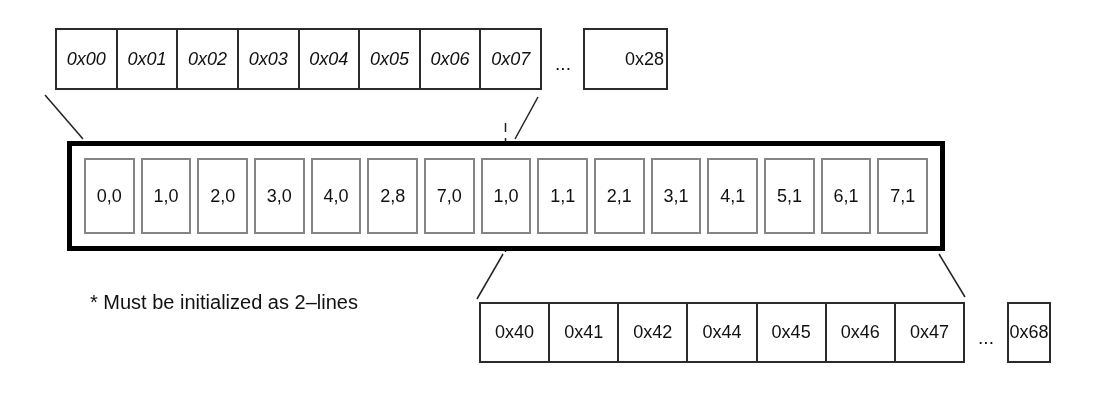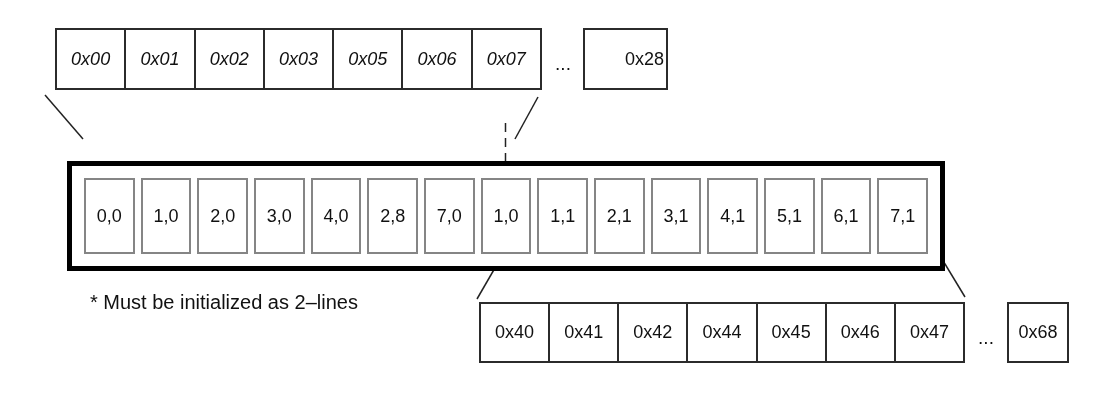--- a/index.html
+++ b/index.html
@@ -56,21 +56,20 @@
   .main-box{
     position:absolute;
     left:67px; top:141px;
     width:878px; height:110px;
     border:5px solid var(--main-box-border);
     background:var(--bg);
     display:flex;
     align-items:center;
     gap:6px;
     padding:0 12px;
-    margin-top:20px;
   }
   .main-box .dcell{
     flex:1;
     height:76px;
     display:flex;
     align-items:center;
     justify-content:center;
     border:2px solid var(--inner-cell-border);
     background:var(--bg);
     font-size:18px;
@@ -84,41 +83,42 @@
   }
   .overlay{
     position:absolute;
     left:0; top:0;
     pointer-events:none;
   }
   #row-line1{left:55px; top:28px; width:487px; height:62px;font-style:italic;}
   #box-28{left:583px; top:28px; width:85px; height:62px;padding-left:38px;}
   #ellipsis-1{left:544px; top:28px; width:38px; height:62px;}
   #row-line2{left:479px; top:302px; width:486px; height:61px;text-align:right;}
-  #box-68{left:1007px; top:302px; width:62px; height:61px;}
+  #box-68{left:1007px; top:302px; width:44px; height:61px;}
   #ellipsis-2{left:966px; top:302px; width:40px; height:61px;}
 </style>
 </head>
 <body>
 
 <div class="stage">
 
   <svg class="overlay" width="1113" height="400" viewBox="0 0 1113 400">
     <line x1="45" y1="95" x2="83" y2="139" stroke="#222222" stroke-width="1.5"></line>
     <line x1="538" y1="97" x2="515" y2="139" stroke="#222222" stroke-width="1.5"></line>
     <line x1="503" y1="254" x2="477" y2="299" stroke="#222222" stroke-width="1.5"></line>
     <line x1="939" y1="254" x2="965" y2="297" stroke="#222222" stroke-width="1.5"></line>
     <line x1="505.5" y1="123" x2="505.5" y2="258" stroke="#222222" stroke-width="1.5" stroke-dasharray="9,6"></line>
   </svg>
 
   <div id="row-line1" class="addr-row">
       <div class="cell">0x00</div>
       <div class="cell">0x01</div>
       <div class="cell">0x02</div>
       <div class="cell">0x03</div>
+      <div class="cell">0x04</div>
       <div class="cell">0x05</div>
       <div class="cell">0x06</div>
       <div class="cell">0x07</div>
     </div>
   <div id="ellipsis-1" class="ellipsis">...</div>
   <div id="box-28" class="addr-box">0x28</div>
 
   <div class="main-box">
       <div class="dcell">0,0</div>
       <div class="dcell">1,0</div>

